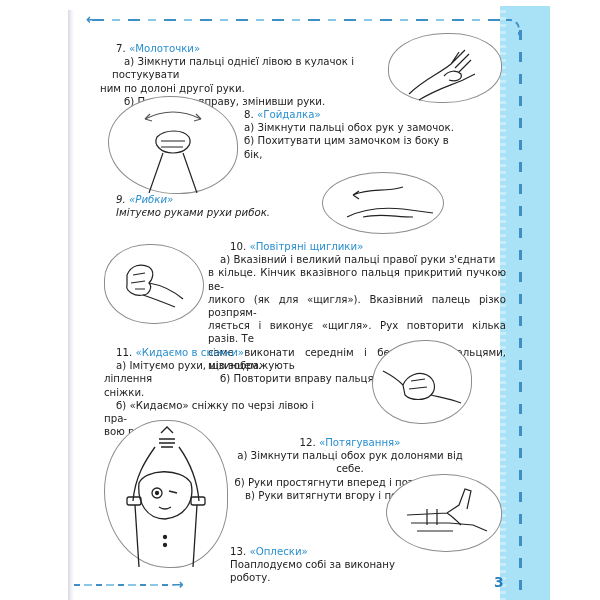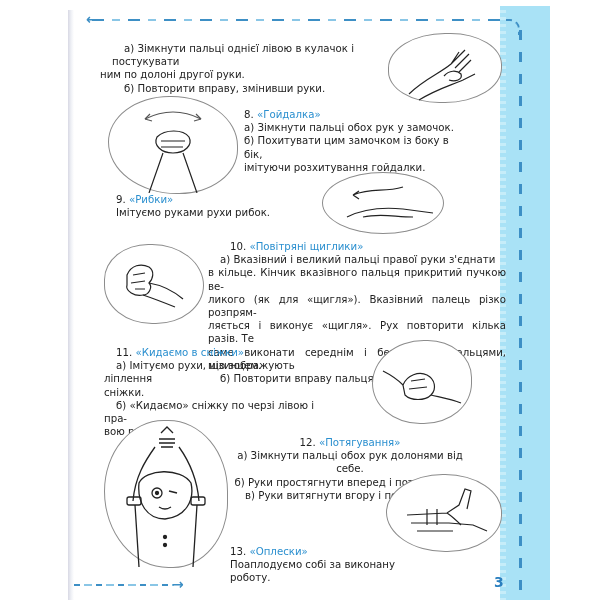--- a/index.html
+++ b/index.html
@@ -43,20 +43,21 @@
 <div class="side-strip"></div>
 <div class="strip-dashes"></div>
 <div class="top-dash"></div>
 <div class="top-corner"></div>
 <div class="bottom-dash"></div>
 <span class="arrow arrow-left">←</span>
 <span class="arrow arrow-right">→</span>
 <span class="page-num">3</span>
 
 <div class="ex" style="left:116px; top:42px; width:270px;">
+  <p><span class="num">7.</span> <span class="title">«Молоточки»</span></p>
   <p class="ind" style="margin-left:-4px;">а) Зімкнути пальці однієї лівою в кулачок і постукувати</p>
   <p style="margin-left:-16px;">ним по долоні другої руки.</p>
   <p class="ind" style="margin-left:-4px;">б) Повторити вправу, змінивши руки.</p>
 </div>
 <div class="bubble" style="left:388px; top:33px; width:112px; height:68px; border-radius:50% 45% 50% 45%;">
   <svg viewBox="0 0 112 68">
       <g fill="none" stroke="#222" stroke-width="1.2">
     <path d="M20 60 C35 45 50 40 62 30 L70 18 M62 30 L76 16 M66 34 L80 20 M70 38 L82 26"></path>
     <path d="M30 66 C48 55 60 52 74 46 L86 40"></path>
     <path d="M55 42 C60 36 68 36 72 40 C74 46 66 48 60 46"></path>
@@ -72,24 +73,23 @@
     <path d="M48 40 C56 32 74 32 80 40 C84 48 76 56 64 56 C52 56 44 48 48 40 Z"></path>
     <path d="M52 44 L76 44 M52 50 L74 50"></path>
     <path d="M40 96 L54 56 M88 96 L74 56"></path>
       </g>
     </svg>
 </div>
 <div class="ex" style="left:244px; top:108px; width:220px;">
   <p><span class="num">8.</span> <span class="title">«Гойдалка»</span></p>
   <p>а) Зімкнути пальці обох рук у замочок.</p>
   <p>б) Похитувати цим замочком із боку в бік,</p>
-  <p>імітуючи розхитування гойдалки.</p>
 </div>
 
-<div class="ex" style="left:116px; top:193px; width:200px;">
+<div class="ex" style="left:116px; top:193px; width:200px;font-style:italic;">
   <p><span class="num">9.</span> <span class="title">«Рибки»</span></p>
   <p>Імітуємо руками рухи рибок.</p>
 </div>
 <div class="bubble" style="left:322px; top:172px; width:120px; height:60px; border-radius:50%;">
   <svg viewBox="0 0 120 60">
       <g fill="none" stroke="#222" stroke-width="1.2">
     <path d="M30 22 C50 14 60 20 80 14 M30 22 l6 -4 M30 22 l6 4"></path>
     <path d="M24 44 C40 36 60 34 80 36 L110 40 M40 44 C58 40 72 44 90 44"></path>
       </g>
     </svg>

